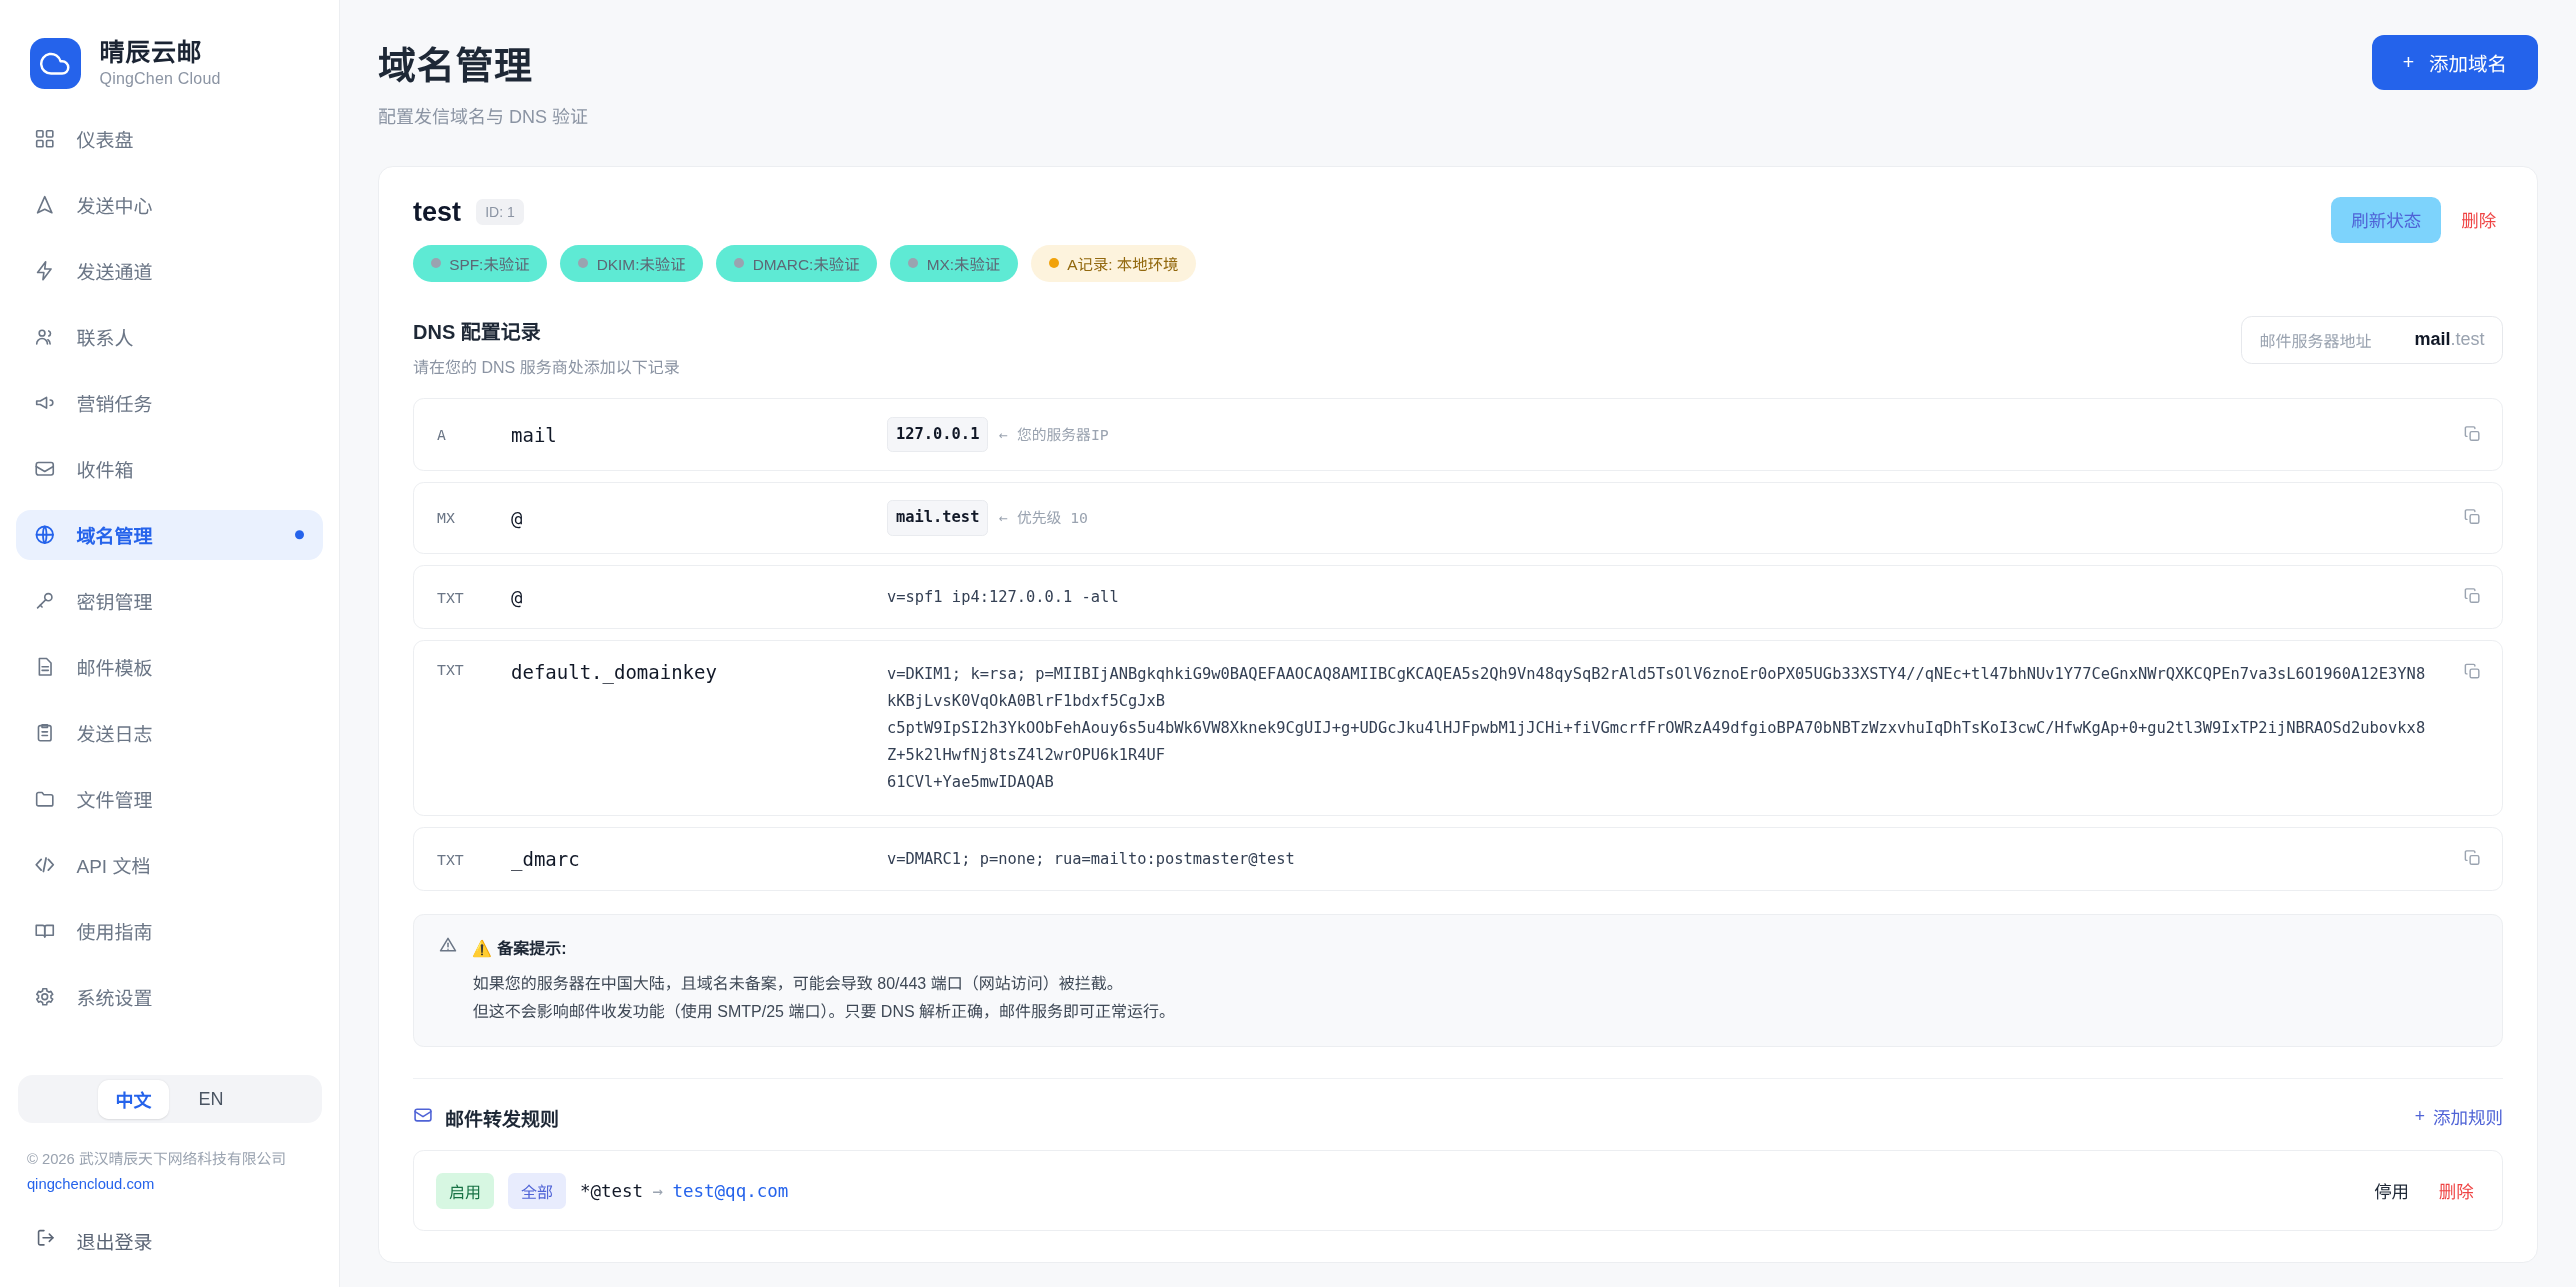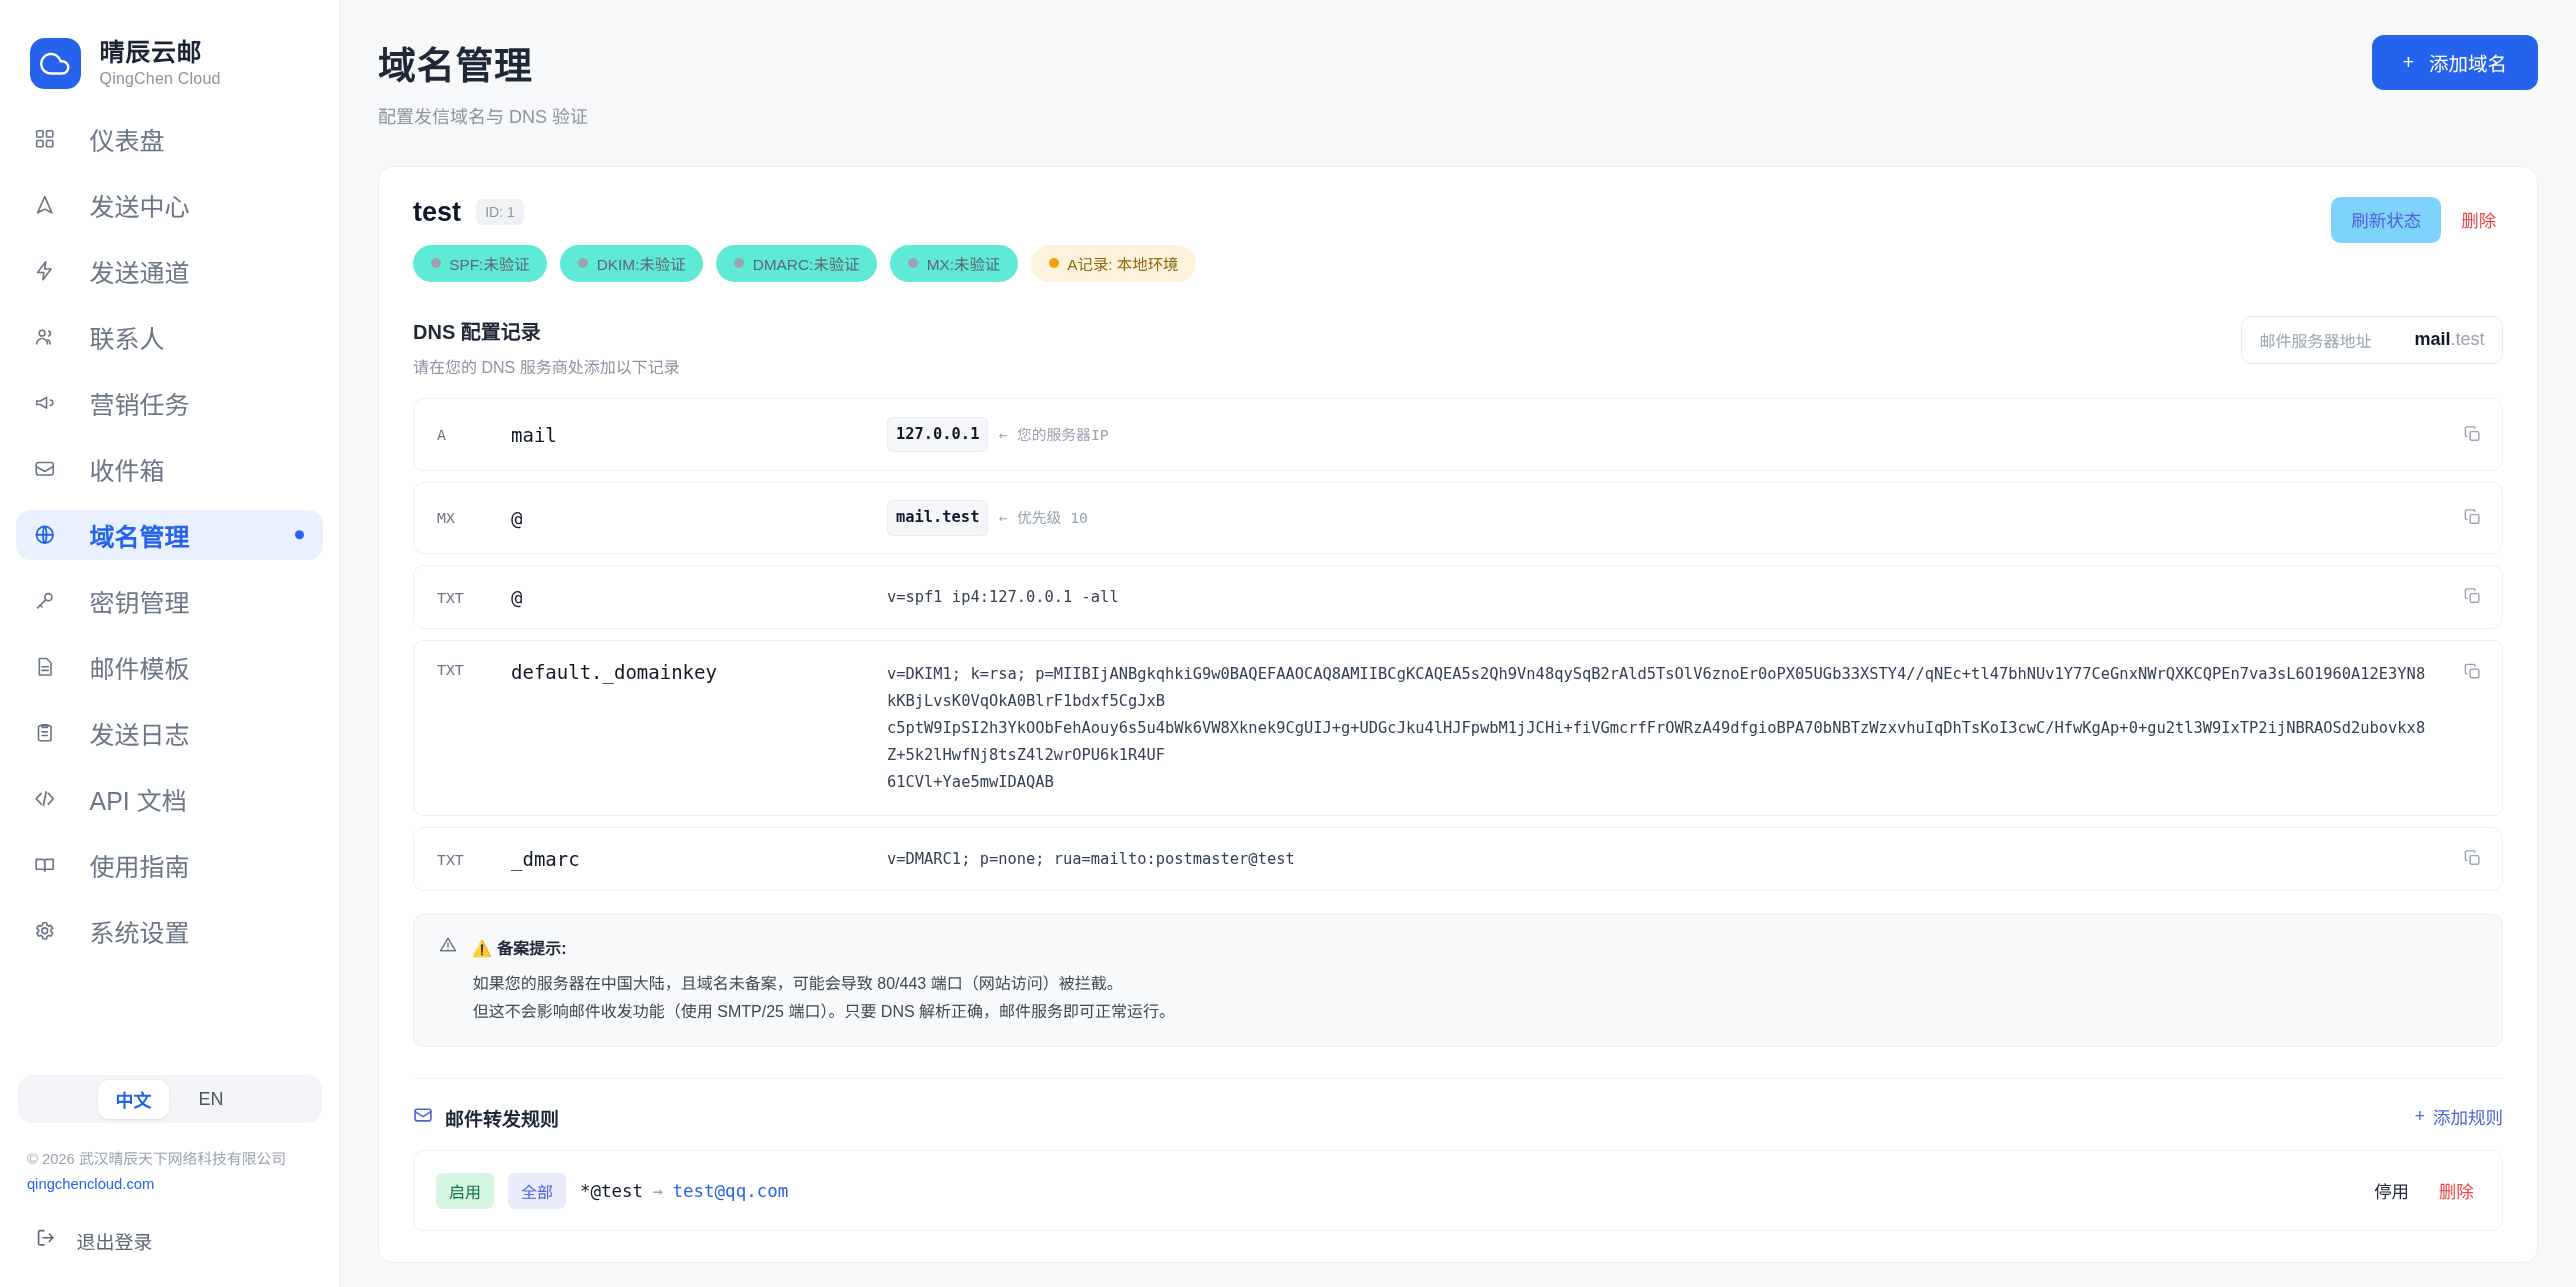--- a/index.html
+++ b/index.html
@@ -40,26 +40,26 @@
   }
   .brand-text { display: flex; flex-direction: column; gap: 4px; }
   .brand-name {
     font-size: 25px; font-weight: bold; color: #1b2433; letter-spacing: 0.7px;
     line-height: 1.05;
   }
   .brand-sub { font-size: 16px; color: #8b94a3; letter-spacing: 0.2px; }
 
   .nav { padding: 14.8px 16px 0 16px; display: flex; flex-direction: column; }
   .nav-item {
-    display: flex; align-items: center; gap: 33px;
+    display: flex; align-items: center; gap: 20px;
     height: 50px;
     padding: 0 17.5px;
     border-radius: 14.8px;
     color: #6b7686;
-    font-size: 25px;
+    font-size: 19px;
     margin-bottom: 16px;
     cursor: pointer;
     position: relative;
   }
   .nav-item .nav-ico { width: 23px; height: 23px; flex: none; display:flex; align-items:center; justify-content:center; }
   .nav-item.active {
     background: #eaf1fe;
     color: #2563eb;
     font-weight: bold;
   }
@@ -347,20 +347,28 @@
       <span class="nav-ico">
         <svg width="21.5" height="21.5" viewBox="0 0 24 24" fill="none" stroke="currentColor" stroke-width="1.8" stroke-linecap="round" stroke-linejoin="round">
             <rect x="5" y="4" width="14" height="17" rx="2"></rect>
             <path d="M9 3h6v3H9z"></path>
             <path d="M9 11h6M9 15h6"></path>
           </svg>
       </span>
       <span>发送日志</span>
     </div>
 
+    <div class="nav-item">
+      <span class="nav-ico">
+        <svg width="21.5" height="21.5" viewBox="0 0 24 24" fill="none" stroke="currentColor" stroke-width="1.8" stroke-linecap="round" stroke-linejoin="round">
+            <path d="M3 7a2 2 0 0 1 2-2h4l2 2.5h8a2 2 0 0 1 2 2V18a2 2 0 0 1-2 2H5a2 2 0 0 1-2-2z"></path>
+          </svg>
+      </span>
+      <span>文件管理</span>
+    </div>
 
     <div class="nav-item">
       <span class="nav-ico">
         <svg width="21.5" height="21.5" viewBox="0 0 24 24" fill="none" stroke="currentColor" stroke-width="2" stroke-linecap="round" stroke-linejoin="round">
             <path d="M8 6 2.5 12 8 18"></path>
             <path d="M16 6l5.5 6L16 18"></path>
             <path d="M13.5 4.5 10.5 19.5"></path>
           </svg>
       </span>
       <span>API 文档</span>

